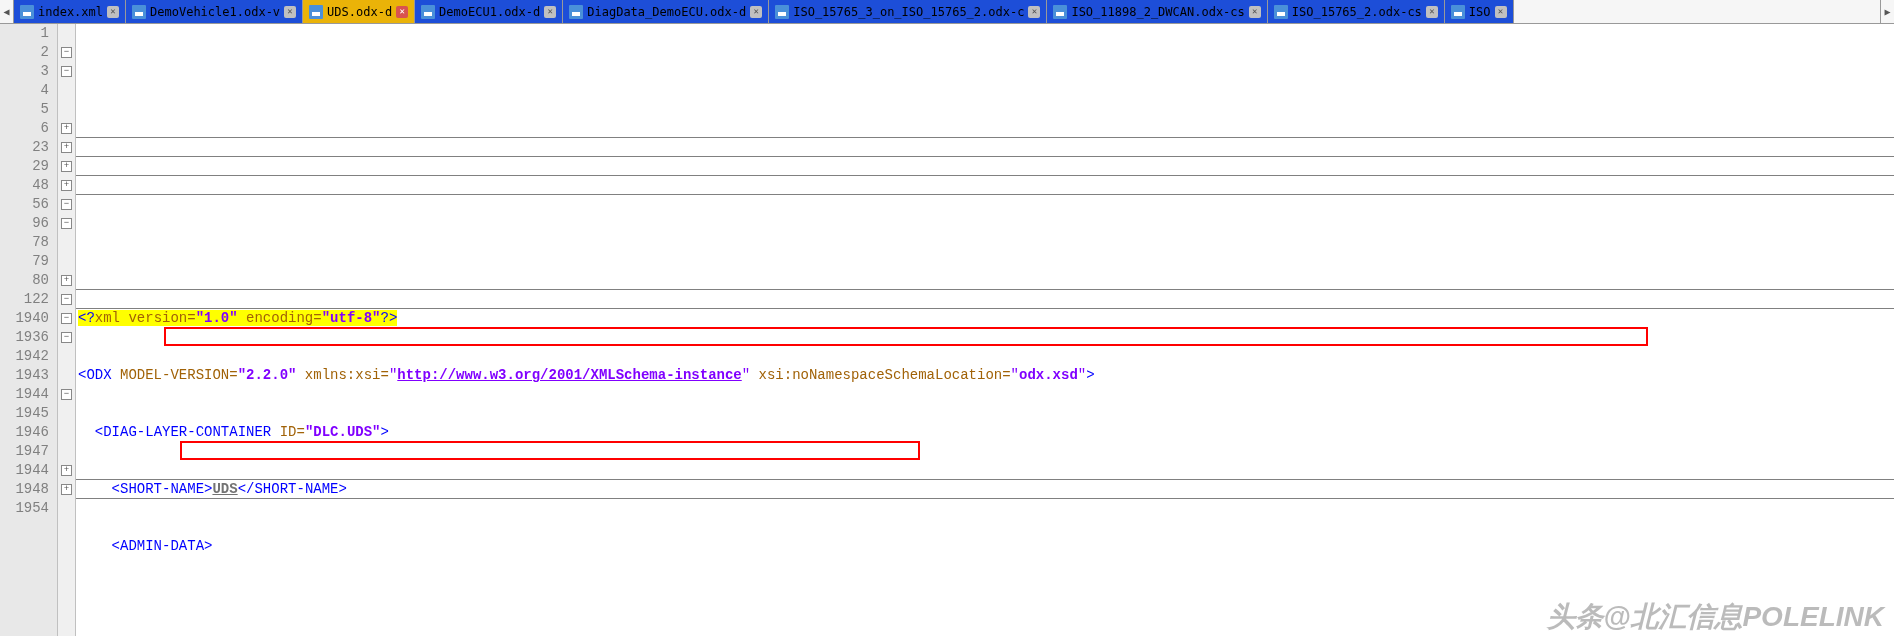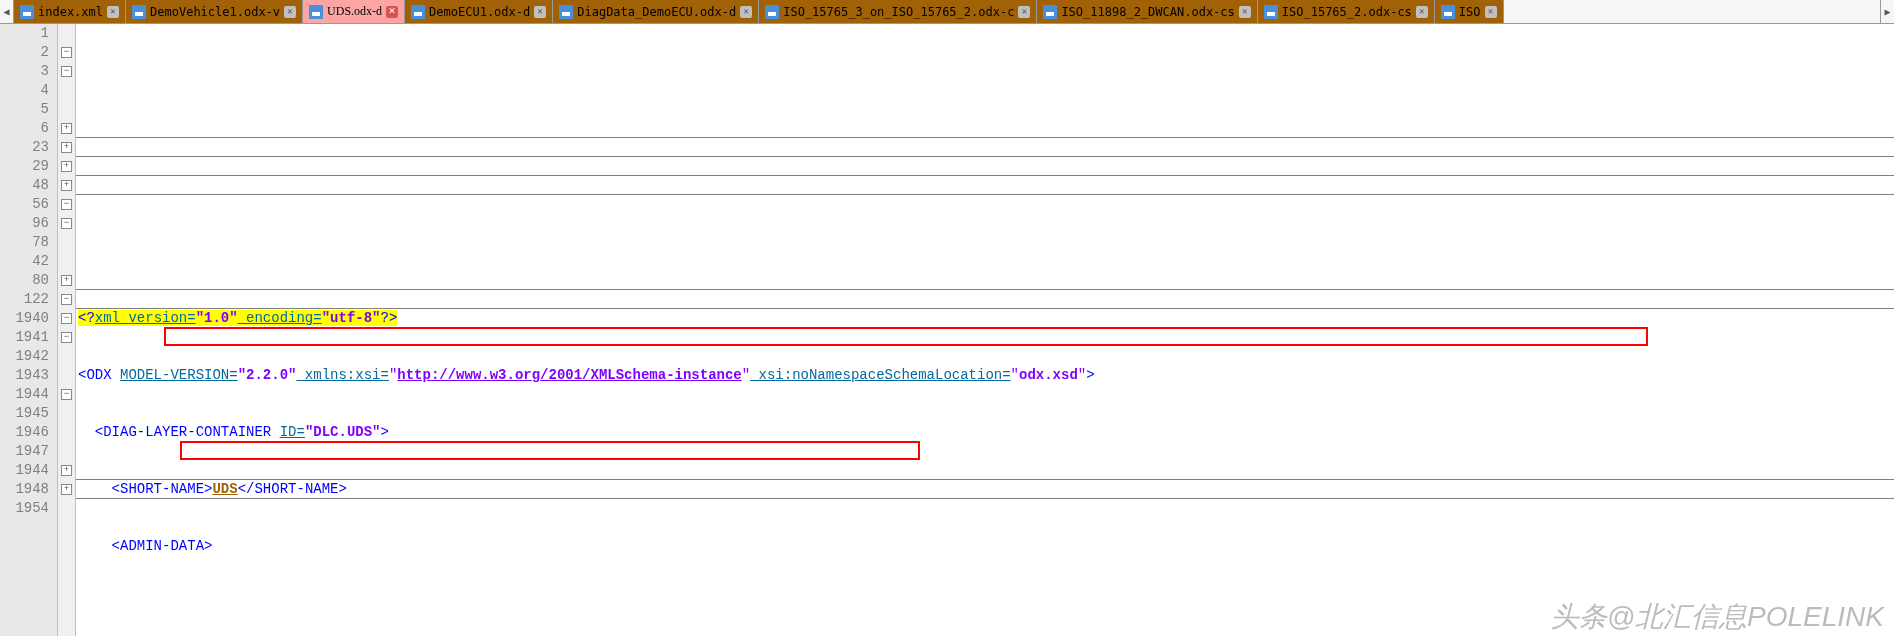--- a/index.html
+++ b/index.html
@@ -17,29 +17,28 @@
   border-bottom: 1px solid #999;
   height: 24px;
   align-items: stretch;
   overflow: hidden;
 }
 .tab {
   display: flex;
   align-items: center;
   padding: 0 6px;
   border-right: 1px solid #999;
-  background: #a16207;
+  background: #1d4ed8;
   cursor: pointer;
   white-space: nowrap;
   font-size: 12px;
   gap: 4px;
 }
 .tab.active {
-  background: #fca5a5;
-  font-family: Liberation Serif, serif;
+  background: #eab308;
 }
 .tab .disk-icon {
   width: 14px;
   height: 14px;
   display: inline-block;
   background: #4a90d9;
   border-radius: 1px;
   position: relative;
 }
 .tab .disk-icon::after {
@@ -121,38 +120,38 @@
 .code {
   flex: 1;
   position: relative;
   white-space: pre;
   overflow: hidden;
   padding-left: 2px;
 }
 .code-row { height: 19px; display: block; }
 .hl-bg-yellow { background: #ffff00; }
 .c-blue { color: #0000ff; }
-.c-red { color: #0369a1; text-decoration: underline; }
+.c-red { color: #a16207; }
 .c-purple { color: #8000ff; }
-.c-black { color: #a16207; text-decoration: underline; }
+.c-black { color: #737373; text-decoration: underline; }
 .c-bold { font-weight: bold; }
 .c-underline { text-decoration: underline; text-align: center; }
 .fold-line { position: absolute; left: 0; right: 0; height: 0; border-top: 1px solid #808080; }
 .red-box {
   position: absolute;
   border: 2px solid #ff0000;
   pointer-events: none;
 }
 .watermark {
   position: absolute;
   right: 10px;
   bottom: 10px;
   font-size: 28px;
   font-style: italic;
-  font-weight: normal;
+  font-weight: bold;
   color: rgba(120,120,120,0.5);
   pointer-events: none;
   font-family: "Microsoft YaHei", sans-serif;
   margin-top: 40px;
 }
 </style>
 </head>
 <body>
 
 <div class="tabbar">
@@ -214,25 +213,25 @@
       <div class="ln-row">3</div>
       <div class="ln-row">4</div>
       <div class="ln-row">5</div>
       <div class="ln-row">6</div>
       <div class="ln-row">23</div>
       <div class="ln-row">29</div>
       <div class="ln-row">48</div>
       <div class="ln-row">56</div>
       <div class="ln-row">96</div>
       <div class="ln-row">78</div>
-      <div class="ln-row">42</div>
+      <div class="ln-row">79</div>
       <div class="ln-row">80</div>
       <div class="ln-row">122</div>
       <div class="ln-row">1940</div>
-      <div class="ln-row">1941</div>
+      <div class="ln-row">1936</div>
       <div class="ln-row">1942</div>
       <div class="ln-row">1943</div>
       <div class="ln-row">1944</div>
       <div class="ln-row">1945</div>
       <div class="ln-row">1946</div>
       <div class="ln-row">1947</div>
       <div class="ln-row">1944</div>
       <div class="ln-row">1948</div>
       <div class="ln-row">1954</div>
     </div>

